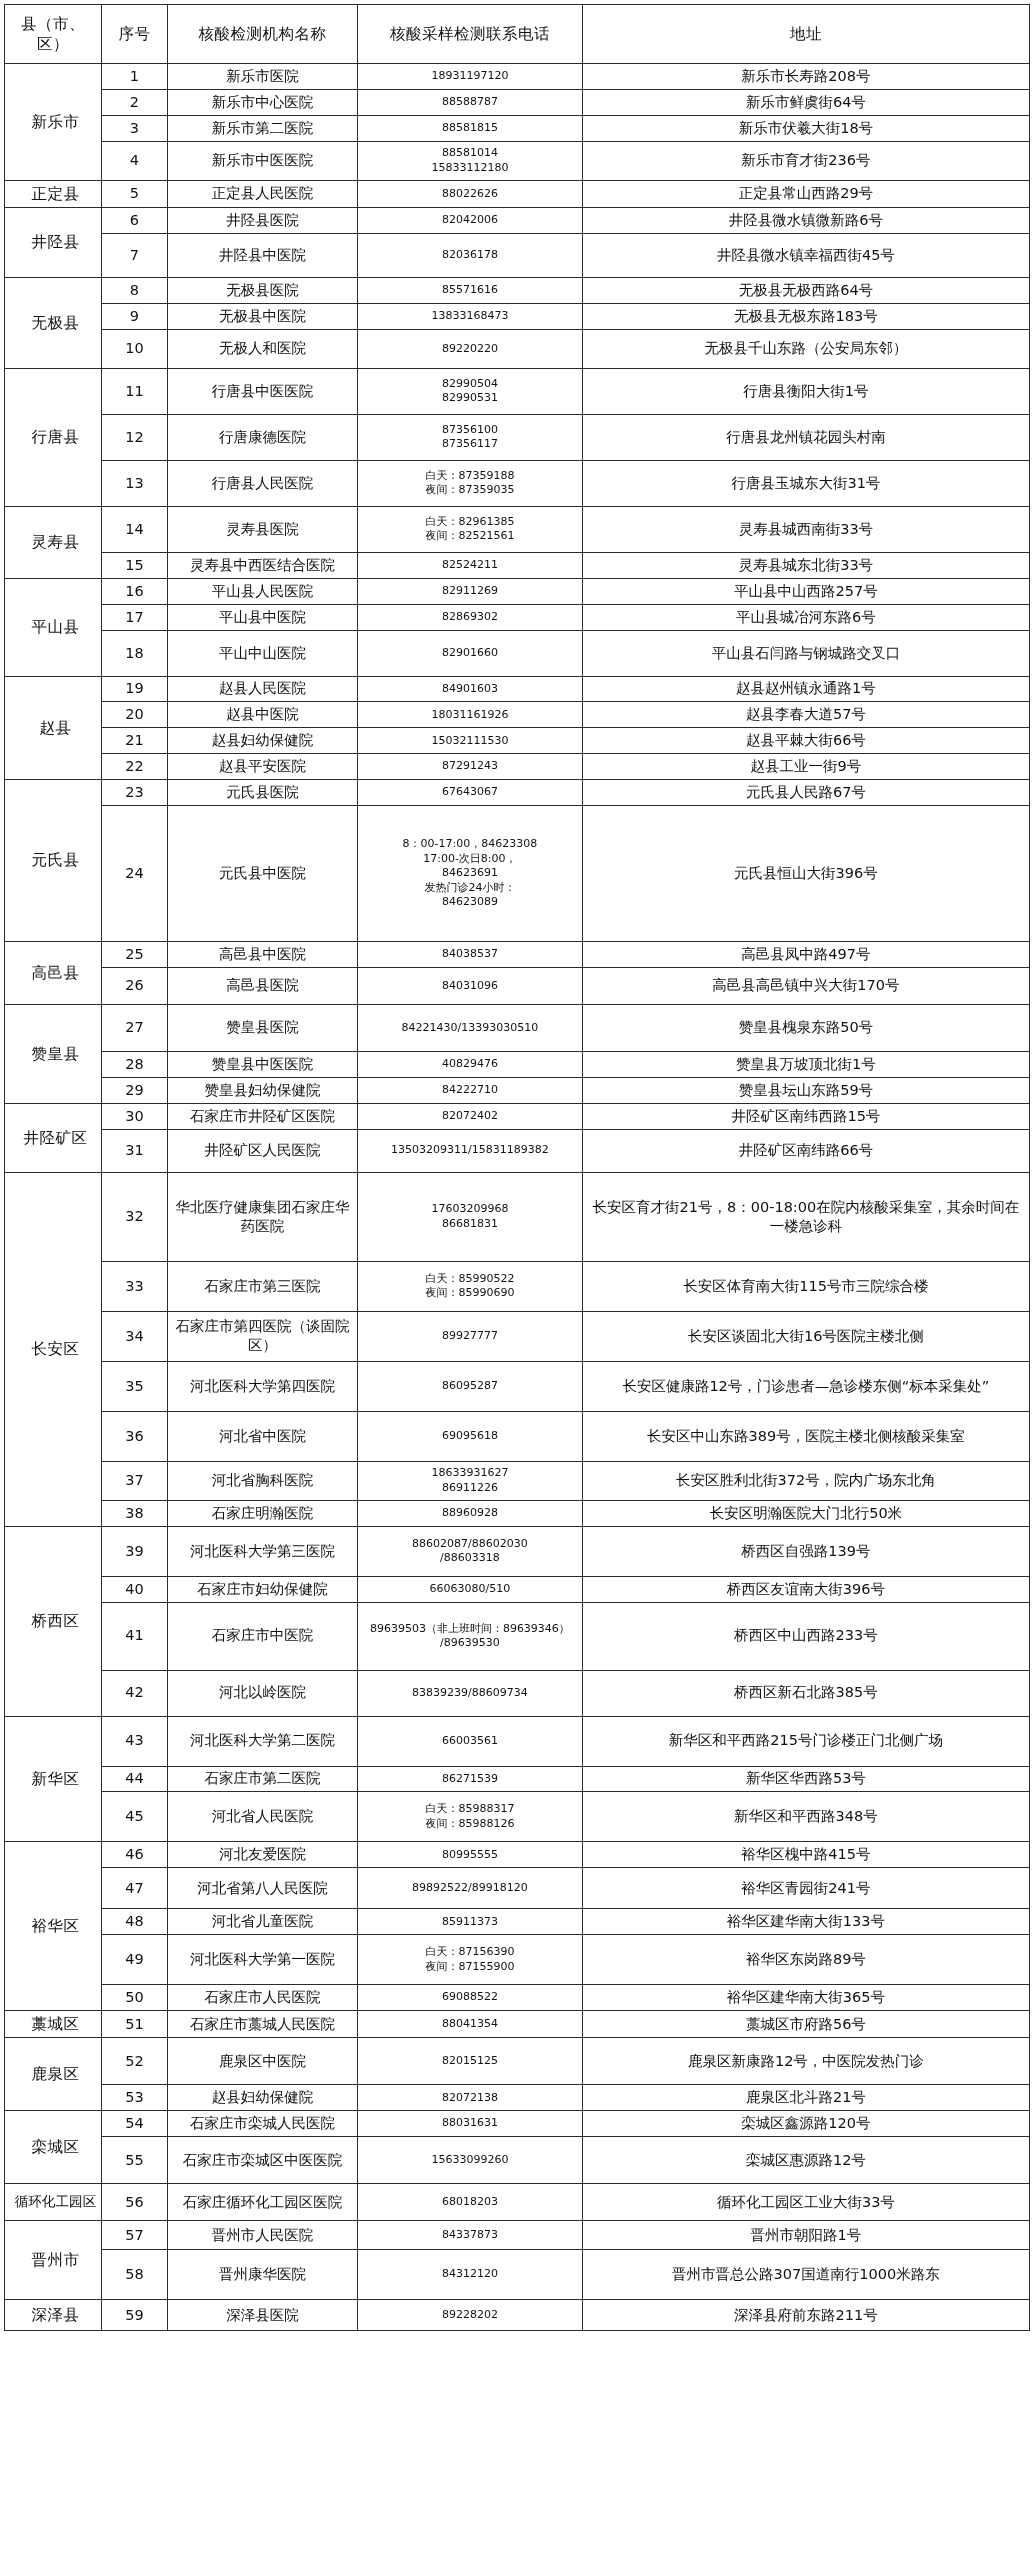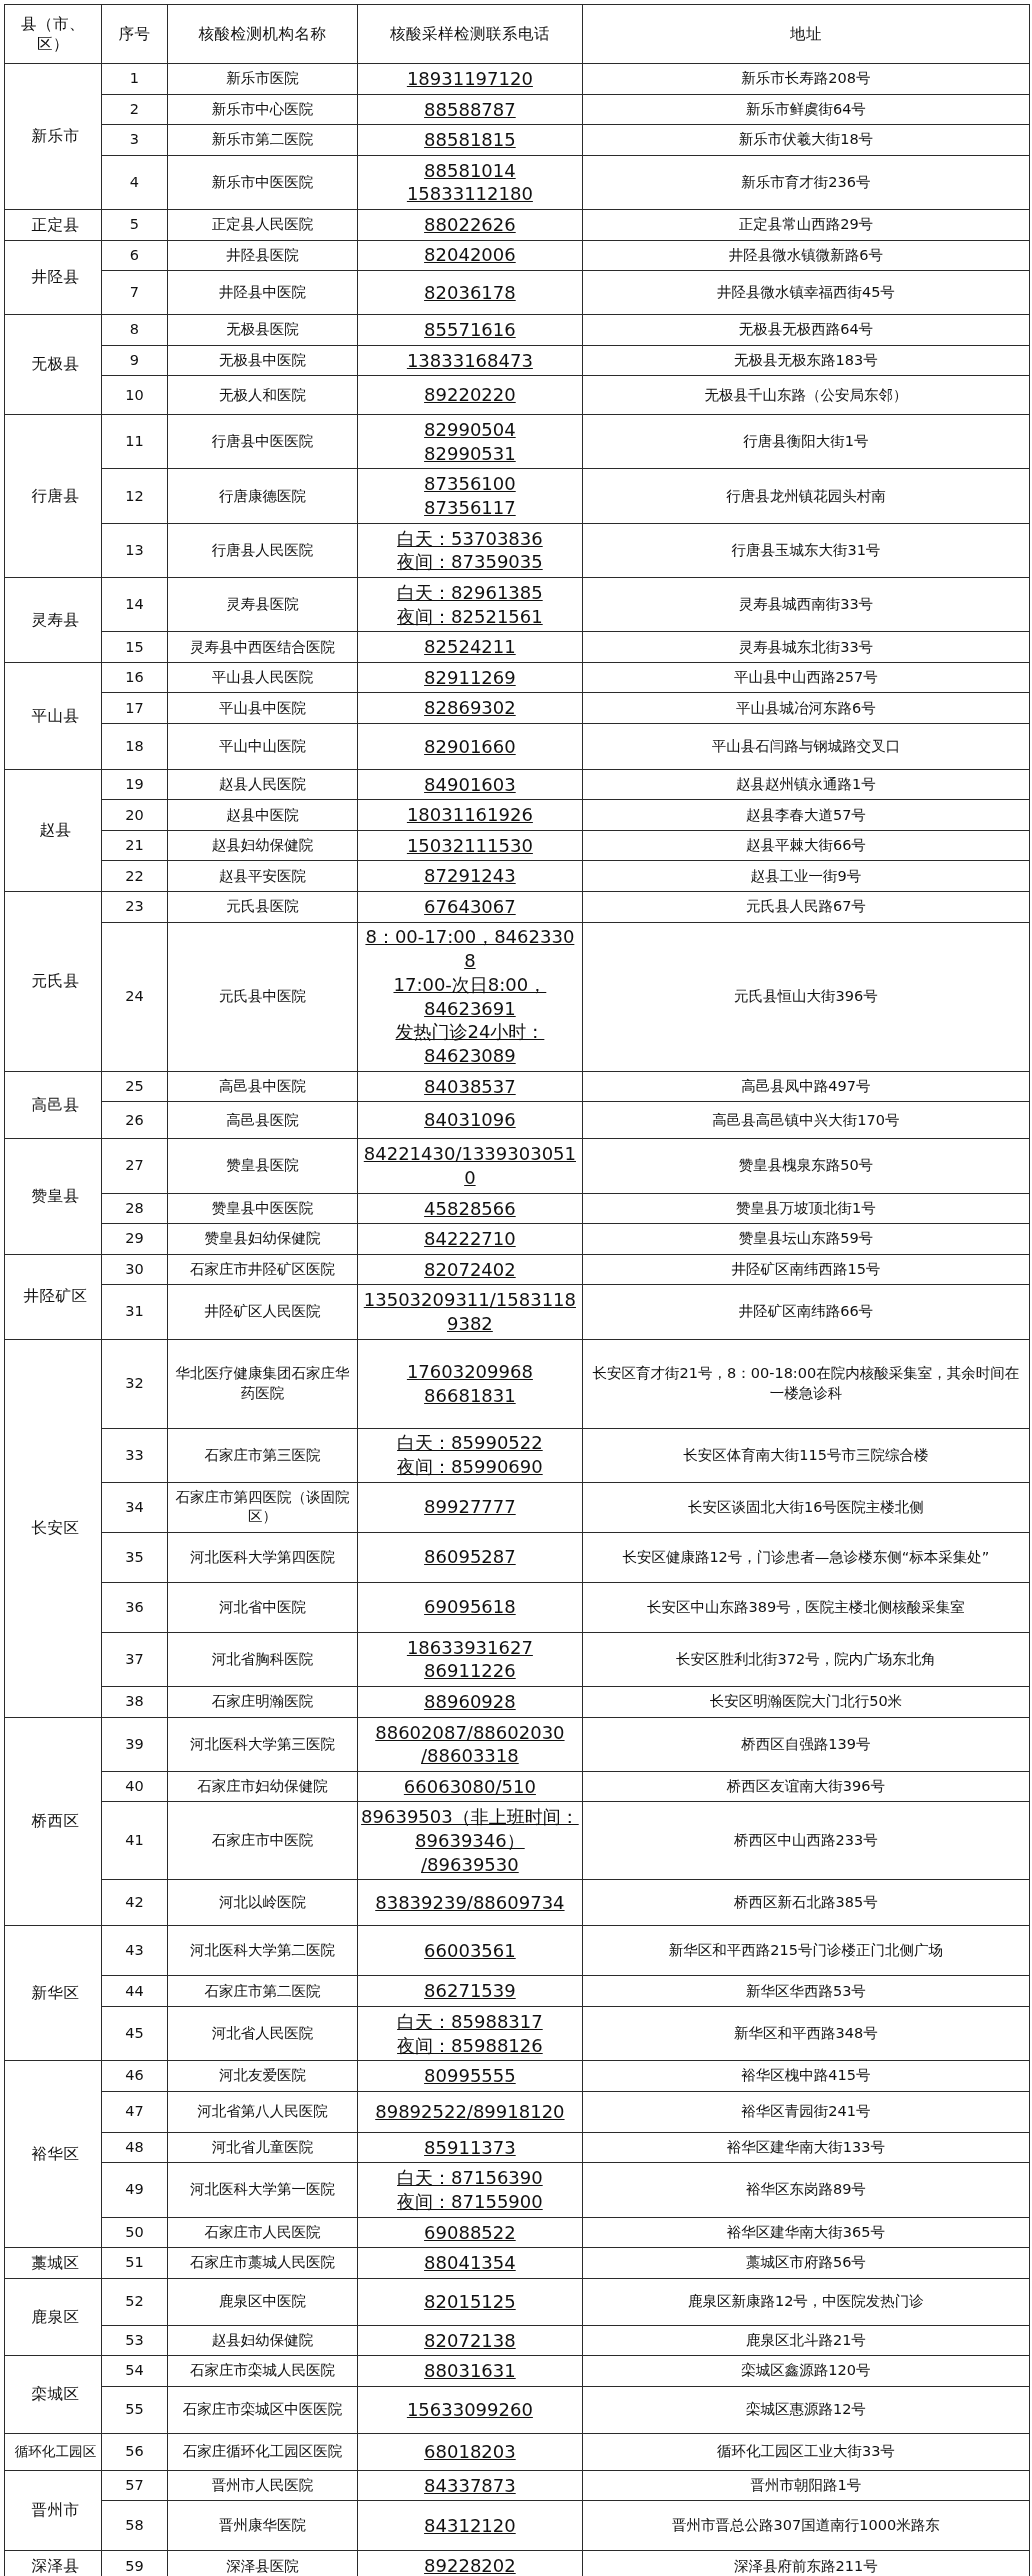--- a/index.html
+++ b/index.html
@@ -58,22 +58,21 @@
     font-size: 13.6px;
     letter-spacing: 0;
   }
   table.nat td.idx {
     font-size: 14.5px;
   }
   table.nat td.name {
     font-size: 14.5px;
   }
   table.nat td.phone {
-    font-size: 18px;
-    text-decoration: underline;
+    font-size: 11px;
   }
   table.nat td.addr {
     font-size: 14.5px;
   }
   .ml { white-space: pre-line; }
 </style>
 </head>
 <body>
 
 <div id="sheet">
@@ -171,21 +170,21 @@
         <tr style="height: 46px;">
           <td class="idx ml">12</td>
           <td class="name ml">行唐康德医院</td>
           <td class="phone ml">87356100
 87356117</td>
           <td class="addr ml">行唐县龙州镇花园头村南</td>
         </tr>
         <tr style="height: 46px;">
           <td class="idx ml">13</td>
           <td class="name ml">行唐县人民医院</td>
-          <td class="phone ml">白天：53703836
+          <td class="phone ml">白天：87359188
 夜间：87359035</td>
           <td class="addr ml">行唐县玉城东大街31号</td>
         </tr>
         <tr style="height: 46px;">
           <td class="county" rowspan="2">灵寿县</td>
           <td class="idx ml">14</td>
           <td class="name ml">灵寿县医院</td>
           <td class="phone ml">白天：82961385
 夜间：82521561</td>
           <td class="addr ml">灵寿县城西南街33号</td>
@@ -273,21 +272,21 @@
         <tr style="height: 47px;">
           <td class="county" rowspan="3">赞皇县</td>
           <td class="idx ml">27</td>
           <td class="name ml">赞皇县医院</td>
           <td class="phone ml">84221430/13393030510</td>
           <td class="addr ml">赞皇县槐泉东路50号</td>
         </tr>
         <tr style="height: 21.3px;">
           <td class="idx ml">28</td>
           <td class="name ml">赞皇县中医医院</td>
-          <td class="phone ml">45828566</td>
+          <td class="phone ml">40829476</td>
           <td class="addr ml">赞皇县万坡顶北街1号</td>
         </tr>
         <tr style="height: 21.3px;">
           <td class="idx ml">29</td>
           <td class="name ml">赞皇县妇幼保健院</td>
           <td class="phone ml">84222710</td>
           <td class="addr ml">赞皇县坛山东路59号</td>
         </tr>
         <tr style="height: 21.3px;">
           <td class="county" rowspan="2">井陉矿区</td>

